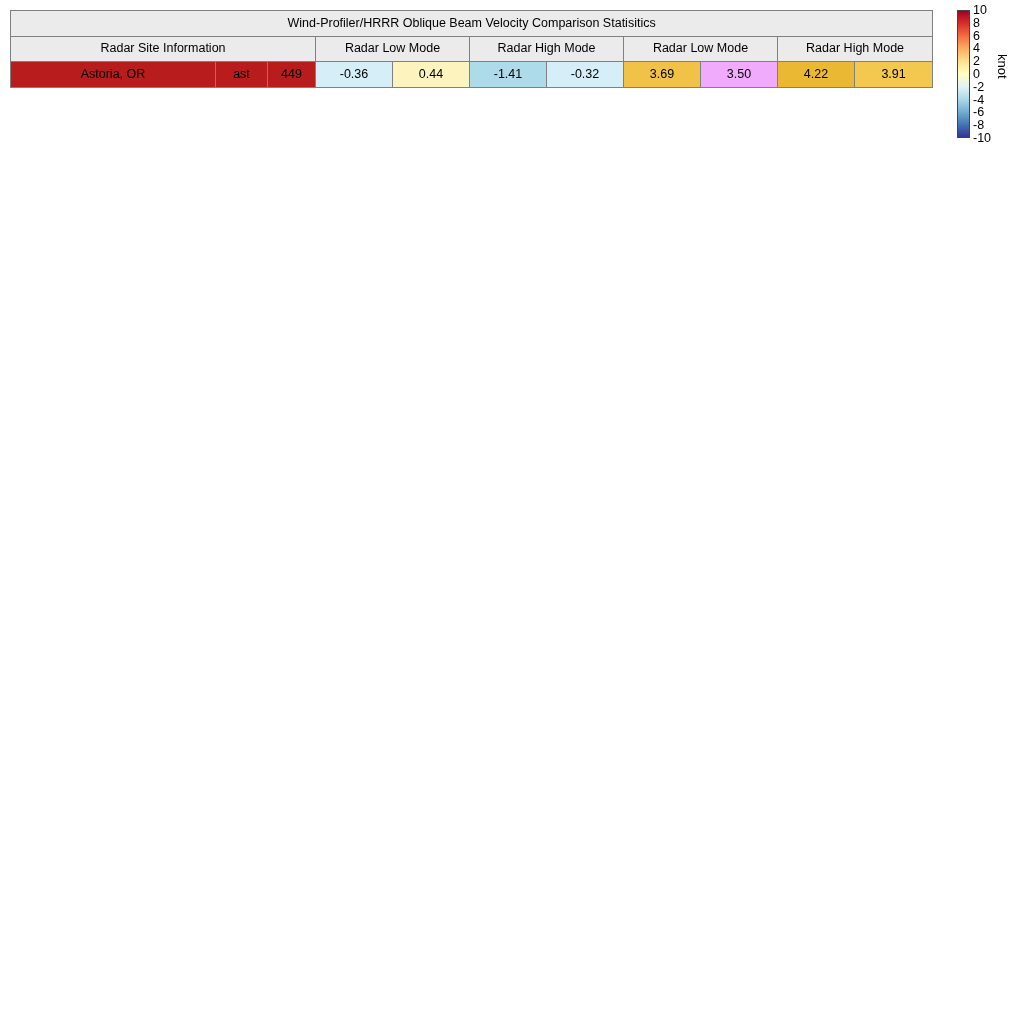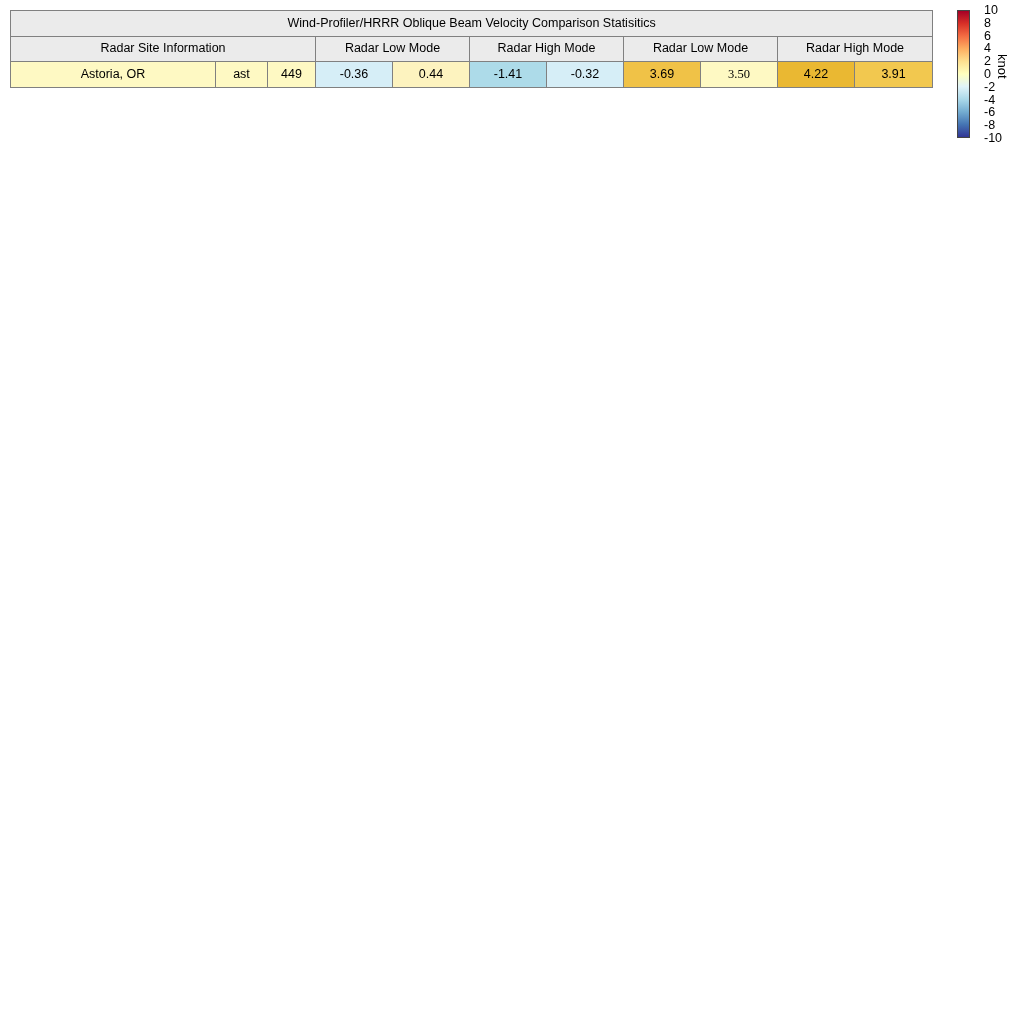--- a/index.html
+++ b/index.html
@@ -44,21 +44,21 @@
     overflow: hidden;
   }
   table.stats td.hdr-title {
     height: 26px;
   }
   table.stats td.daterange {
     text-align: left;
     padding-left: 6px;
   }
   table.stats tr.data-row td {
-    background: #fef9c3;
+    background: #b91c1c;
     height: 26px;
   }
   table.stats tr.data-row td.val {
     background: #ffffff;
   }
 
   
   #colorbar-group {
     position: absolute;
     left: 957px;
@@ -81,21 +81,21 @@
       #fee090 40%,
       #ffffbf 50%,
       #e0f3f8 60%,
       #abd9e9 70%,
       #74add1 80%,
       #4575b4 90%,
       #313695 100%);
   }
   #colorbar-ticks {
     position: absolute;
-    left: 25px;
+    left: 14px;
     top: 0;
     width: 30px;
     height: 128px;
   }
   #colorbar-ticks .tick {
     position: absolute;
     left: 2px;
     font-size: 12.5px;
     line-height: 1;
     transform: translateY(-50%);
@@ -142,21 +142,21 @@
       </tr>
       <tr class="data-row">
         <td>Astoria, OR</td>
         <td>ast</td>
         <td>449</td>
         <td class="val" style="background: rgb(214, 238, 247);">-0.36</td>
         <td class="val" style="background: rgb(253, 243, 191);">0.44</td>
         <td class="val" style="background: rgb(173, 219, 233);">-1.41</td>
         <td class="val" style="background: rgb(214, 238, 247); text-align: center;">-0.32</td>
         <td class="val" style="background: rgb(240, 194, 71);">3.69</td>
-        <td class="val" style="background: #fef9c3; font-family: Liberation Serif, serif;">3.50</td>
+        <td class="val" style="background: #f0abfc;">3.50</td>
         <td class="val" style="background: rgb(234, 184, 50); margin-top: 23px;">4.22</td>
         <td class="val" style="background: rgb(242, 200, 79);">3.91</td>
       </tr>
     </tbody>
   </table>
 </div>
 
 <div id="colorbar-group">
   <div id="colorbar-bar" style="background: linear-gradient(rgb(165, 0, 38) 0%, rgb(215, 48, 39) 10%, rgb(244, 109, 67) 20%, rgb(253, 174, 97) 30%, rgb(254, 224, 144) 40%, rgb(255, 255, 191) 50%, rgb(224, 243, 248) 60%, rgb(171, 217, 233) 70%, rgb(116, 173, 209) 80%, rgb(69, 117, 180) 90%, rgb(49, 54, 149) 100%);"></div>
   <div id="colorbar-ticks">

